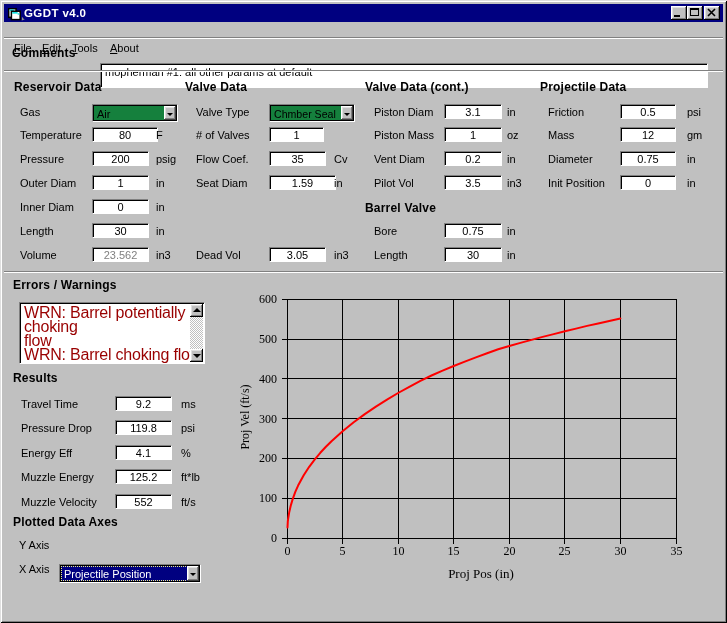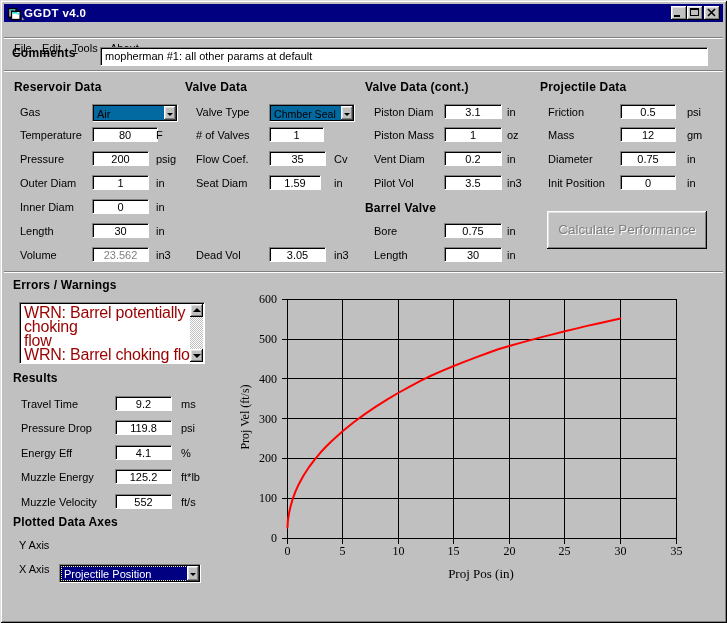--- a/index.html
+++ b/index.html
@@ -17,21 +17,21 @@
 #menuline { position:absolute; left:4px; top:37px; width:719px; height:2px;
   border-top:1px solid #808080; border-bottom:1px solid #fff; }
 .sep { position:absolute; left:4px; width:719px; height:2px; border-top:1px solid #808080; border-bottom:1px solid #fff; }
 .b { font-weight:bold; font-size:12px; letter-spacing:0.2px; }
 .lbl { position:absolute; white-space:nowrap; }
 .tb { position:absolute; background:#fff; height:15px;
   border:1px solid; border-color:#808080 #fff #fff #808080;
   box-shadow: inset 1px 1px 0 #000;
   text-align:center; line-height:13px; font-size:11px; padding-top:1px; }
 .tb.left { text-align:left; padding-left:4px; }
-.combo { position:absolute; background:#0369a1; height:18px;
+.combo { position:absolute; background:#15803d; height:18px;
   border:1px solid; border-color:#808080 #fff #fff #808080;
   box-shadow: inset 0 0 0 1px #000; }
 .combo .ct { position:absolute; left:4px; top:3px; font-size:11px; white-space:nowrap; }
 .cbtn { position:absolute; right:1px; top:1px; bottom:1px; width:12px; background:#c0c0c0;
   box-shadow: inset -1px -1px 0 #404040, inset 1px 1px 0 #fff, inset -2px -2px 0 #808080, inset 2px 2px 0 #dfdfdf; }
 .arr { position:absolute; left:3px; top:7px; width:0; height:0;
   border:3px solid transparent; border-top:3px solid #000; border-bottom:none; }
 u { text-decoration:underline; }
 </style>
 </head>
@@ -61,21 +61,21 @@
   </div>
   <div id="menubar">
     <span class="mi" style="left:10px"><u>F</u>ile</span>
     <span class="mi" style="left:38px"><u>E</u>dit</span>
     <span class="mi" style="left:68px"><u>T</u>ools</span>
     <span class="mi" style="left:106px"><u>A</u>bout</span>
   </div>
   <div id="menuline"></div>
 
   <span class="lbl b" style="left:12px;top:46px">Comments</span>
-  <div class="tb left" style="left:100px;top:47px;width:608px;height:19px;line-height:15px">mopherman #1: all other params at default</div>
+  <div class="tb left" style="left:100px;top:63px;width:608px;height:25px;line-height:15px">mopherman #1: all other params at default</div>
   <div class="sep" style="top:70px"></div>
 
   <span class="lbl b" style="left:14px;top:80px">Reservoir Data</span>
   <span class="lbl b" style="left:185px;top:80px">Valve Data</span>
   <span class="lbl b" style="left:365px;top:80px">Valve Data (cont.)</span>
   <span class="lbl b" style="left:540px;top:80px">Projectile Data</span>
 
   <span class="lbl" style="left:20px;top:106px">Gas</span>
   <div class="combo" style="left:92px;top:104px;width:86px">
       <span class="ct">Air</span>
@@ -108,21 +108,21 @@
       <div class="cbtn">
         <div class="arr"></div>
       </div>
     </div>
   <span class="lbl" style="left:196px;top:129px"># of Valves</span>
   <div class="tb" style="left:269px;top:127px;width:55px">1</div>
   <span class="lbl" style="left:196px;top:153px">Flow Coef.</span>
   <div class="tb" style="left:269px;top:151px;width:57px">35</div>
   <span class="lbl" style="left:334px;top:153px">Cv</span>
   <span class="lbl" style="left:196px;top:177px">Seat Diam</span>
-  <div class="tb" style="left:269px;top:175px;width:52px">1.59</div>
+  <div class="tb" style="left:269px;top:175px;width:67px">1.59</div>
   <span class="lbl" style="left:334px;top:177px">in</span>
   <span class="lbl" style="left:196px;top:249px">Dead Vol</span>
   <div class="tb" style="left:269px;top:247px;width:57px">3.05</div>
   <span class="lbl" style="left:334px;top:249px">in3</span>
 
   <span class="lbl" style="left:374px;top:106px">Piston Diam</span>
   <div class="tb" style="left:444px;top:104px;width:58px">3.1</div>
   <span class="lbl" style="left:507px;top:106px">in</span>
   <span class="lbl" style="left:374px;top:129px">Piston Mass</span>
   <div class="tb" style="left:444px;top:127px;width:58px">1</div>
@@ -147,23 +147,20 @@
   <span class="lbl" style="left:548px;top:129px">Mass</span>
   <div class="tb" style="left:620px;top:127px;width:56px">12</div>
   <span class="lbl" style="left:687px;top:129px">gm</span>
   <span class="lbl" style="left:548px;top:153px">Diameter</span>
   <div class="tb" style="left:620px;top:151px;width:56px">0.75</div>
   <span class="lbl" style="left:687px;top:153px">in</span>
   <span class="lbl" style="left:548px;top:177px">Init Position</span>
   <div class="tb" style="left:620px;top:175px;width:56px">0</div>
   <span class="lbl" style="left:687px;top:177px">in</span>
 
-  <div style="position:absolute;left:547px;top:211px;width:160px;height:38px;background:#c0c0c0;
-    box-shadow: inset -1px -1px 0 #000, inset 1px 1px 0 #fff, inset -2px -2px 0 #808080, inset 2px 2px 0 #dfdfdf;
-    color:#808080;font-size:13.5px;text-align:center;line-height:38px;text-shadow:1px 1px 0 #fff;">Calculate Performance</div>
 
   <div class="sep" style="top:271px"></div>
 
   <span class="lbl b" style="left:13px;top:278px">Errors / Warnings</span>
   <div style="position:absolute;left:19px;top:302px;width:186px;height:62px;background:#fff;
     border:1px solid;border-color:#808080 #fff #fff #808080;box-shadow:inset 1px 1px 0 #000;">
     <div style="position:absolute;left:4px;top:3px;color:#990000;font-size:16px;line-height:14px;letter-spacing:-0.22px;">WRN: Barrel potentially choking<br>flow<br>WRN: Barrel choking flow</div>
     <div id="sbar" style="position:absolute;right:1px;top:1px;width:13px;height:58px;
       background:repeating-conic-gradient(#fff 0% 25%, #c0c0c0 0% 50%) 0 0/2px 2px;">
       <div style="position:absolute;left:0;top:0;width:13px;height:13px;background:#c0c0c0;

